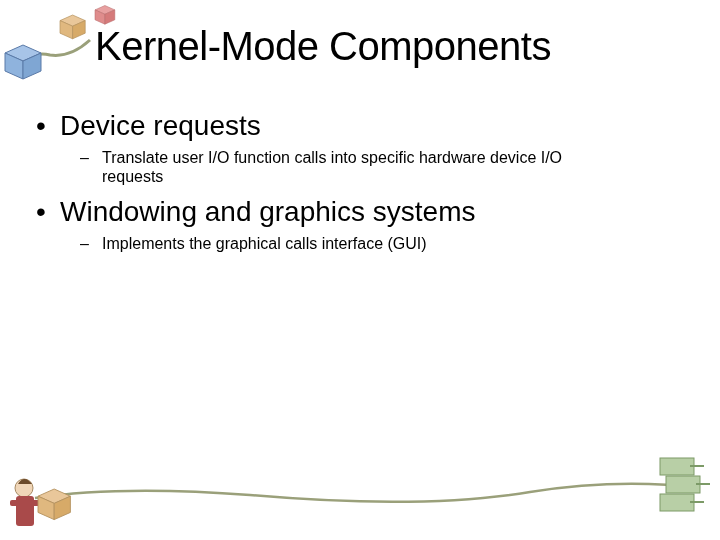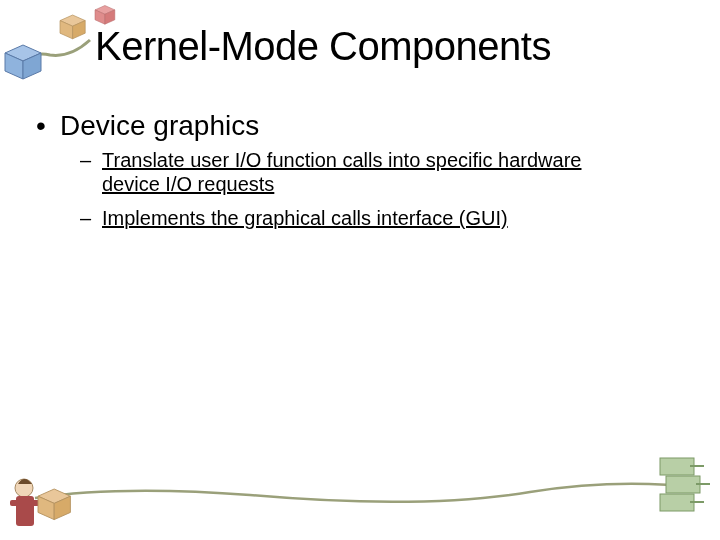--- a/index.html
+++ b/index.html
@@ -36,26 +36,25 @@
     padding-left: 24px;
     position: relative;
   }
   .bullet-l1::before {
     content: "•";
     position: absolute;
     left: 0;
     top: 0;
   }
   .bullet-l2 {
-    font-size: 20px;
+    font-size: 16px;
     margin-bottom: 10px;
     padding-left: 66px;
     position: relative;
     line-height: 1.2;
-    text-decoration: underline;
   }
   .bullet-l2::before {
     content: "–";
     position: absolute;
     left: 44px;
     top: 0;
   }
   .group-gap { margin-top: 6px; }
 
   .deco-top {
@@ -95,22 +94,23 @@
         <polygon points="0,18 18,10 36,18 18,26" fill="#e8a0a0" stroke="#b76a6a" stroke-width="1"></polygon>
         <polygon points="0,18 18,26 18,44 0,36" fill="#df8c8c" stroke="#b76a6a" stroke-width="1"></polygon>
         <polygon points="36,18 18,26 18,44 36,36" fill="#d57a7a" stroke="#b76a6a" stroke-width="1"></polygon>
       </g>
     </svg>
   </div>
 
   <h1 class="title">Kernel-Mode Components</h1>
 
   <div class="content">
-    <div class="bullet-l1">Device graphics</div>
+    <div class="bullet-l1">Device requests</div>
     <div class="bullet-l2">Translate user I/O function calls into specific hardware device I/O requests</div>
+    <div class="bullet-l1 group-gap">Windowing and graphics systems</div>
     <div class="bullet-l2">Implements the graphical calls interface (GUI)</div>
   </div>
 
   <div class="deco-bottom">
     <svg width="720" height="100" viewBox="0 0 720 100">
       <path d="M35 58 Q 120 45 250 55 Q 420 70 530 52 Q 620 38 700 48" stroke="#9aa07a" stroke-width="2.5" fill="none"></path>
 
       <g transform="translate(6,36)">
         <circle cx="18" cy="12" r="9" fill="#f0d6b8" stroke="#a78a63" stroke-width="1"></circle>
         <path d="M12 8 Q18 -2 26 8" fill="#6b4a2a"></path>

